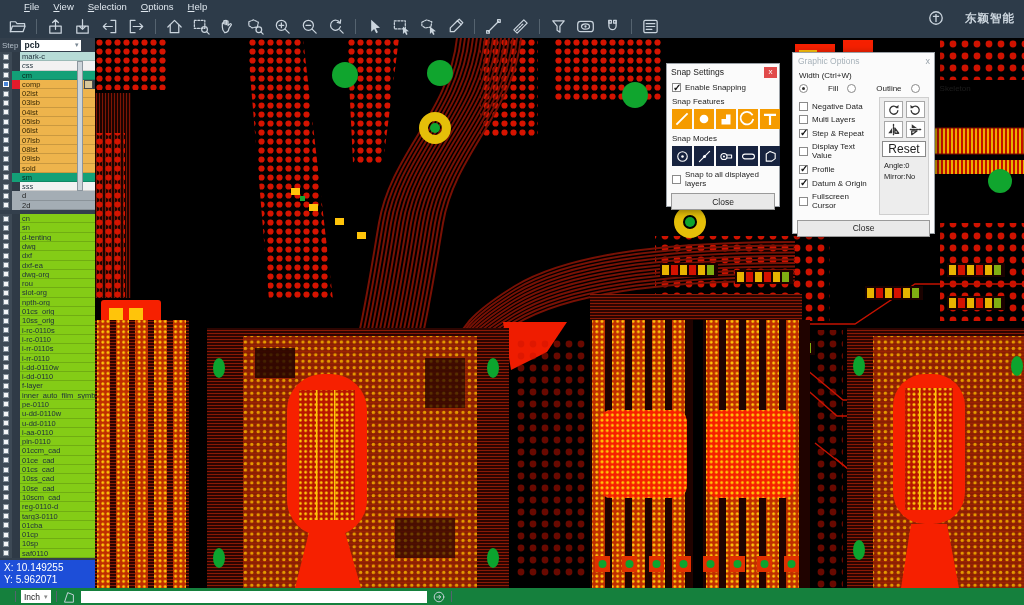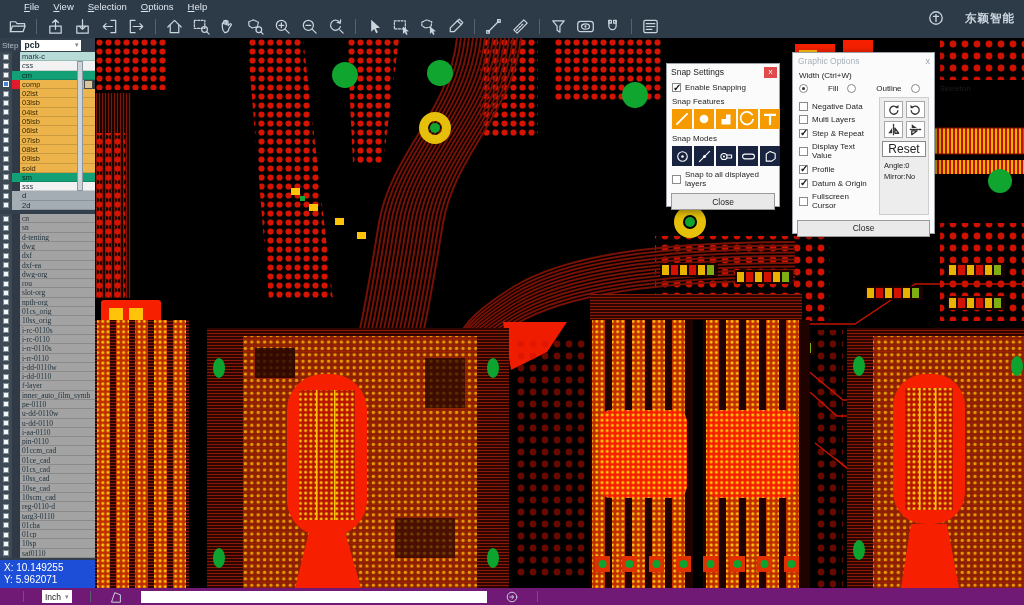--- a/index.html
+++ b/index.html
@@ -31,35 +31,35 @@
   .lcb::after{content:"";position:absolute;left:2.5px;top:1.5px;width:6px;height:6px;background:#f4f6f8;
               border:1px solid #7e8a94;box-sizing:border-box;}
   .lcb.on::after{background:#4a86d8;border-color:#fff;}
   .lsw{width:8px;background:#2f3a46;flex:none;}
   .lnm{flex:1;font-size:7.5px;line-height:9.5px;padding-left:2px;color:#20313c;
        white-space:nowrap;overflow:hidden;border-bottom:1px solid rgba(0,0,0,.15);box-sizing:border-box;}
   .t-orange .lnm{background:#eeb44c;color:#3a2a05;}
   .t-white  .lnm{background:#f2f2f2;font-style:italic;}
   .t-green  .lnm{background:#13a077;color:#06271c;}
   .t-green  .lsw{background:#13a077;}
-  .t-teal   .lnm{background:#a3a3a3;font-family:Liberation Serif, serif;}
+  .t-teal   .lnm{background:#84cc16;}
   .t-gray   .lnm{background:#a4adb4;color:#222;}
   .t-gray   .lsw{background:#a4adb4;}
   .t-markc  .lnm{background:#b7dcd7;}
   .lgap{height:4px;}
   .lic{width:7px;height:7px;align-self:center;margin-right:2px;background:#d8c79b;border:1px solid #4a4a4a;flex:none;}
   #list-scroll{position:absolute;left:77px;top:23.4px;width:6px;height:130px;background:#cdd5da;
                border:1px solid #8b969e;box-sizing:border-box;}
   #xy-panel{position:absolute;left:0;bottom:0;width:95px;height:28px;background:#1d4ed8;color:#fff;
             font-size:10px;padding:2px 4px;box-sizing:border-box;line-height:12px;}
   
   #canvas{position:absolute;left:95px;top:38px;width:929px;height:550px;background:#000;}
   
-  #bottombar{position:absolute;left:0;top:588px;width:100%;height:17px;background:#701a75;
-             display:flex;align-items:center;gap:18px;padding-left:23px;box-sizing:border-box;}
+  #bottombar{position:absolute;left:0;top:588px;width:100%;height:17px;background:#15803d;
+             display:flex;align-items:center;gap:5px;padding-left:15px;box-sizing:border-box;}
   .bsep{width:1px;height:11px;background:#55636f;flex:none;}
   .unit-select{height:13px;background:#fff;display:flex;align-items:center;font-size:8.5px;color:#222;
                padding:0 3px;gap:4px;flex:none;}
   .unit-chev{color:#888;font-size:7px;}
   .cmd-input{width:340px;height:12px;border:none;background:#fff;font-size:9px;padding:0 3px;}
   .bic{width:14px;height:14px;stroke:#cbd5de;fill:none;stroke-width:1.1;stroke-linecap:round;stroke-linejoin:round;}
   
   .dialog{position:absolute;background:#fbfbfb;border:1px solid #9aa0a6;box-shadow:2px 3px 9px rgba(0,0,0,.55);
           box-sizing:border-box;color:#1d1d1d;}
   #snap-dialog{left:666px;top:63px;width:114px;height:144px;font-size:8px;}

